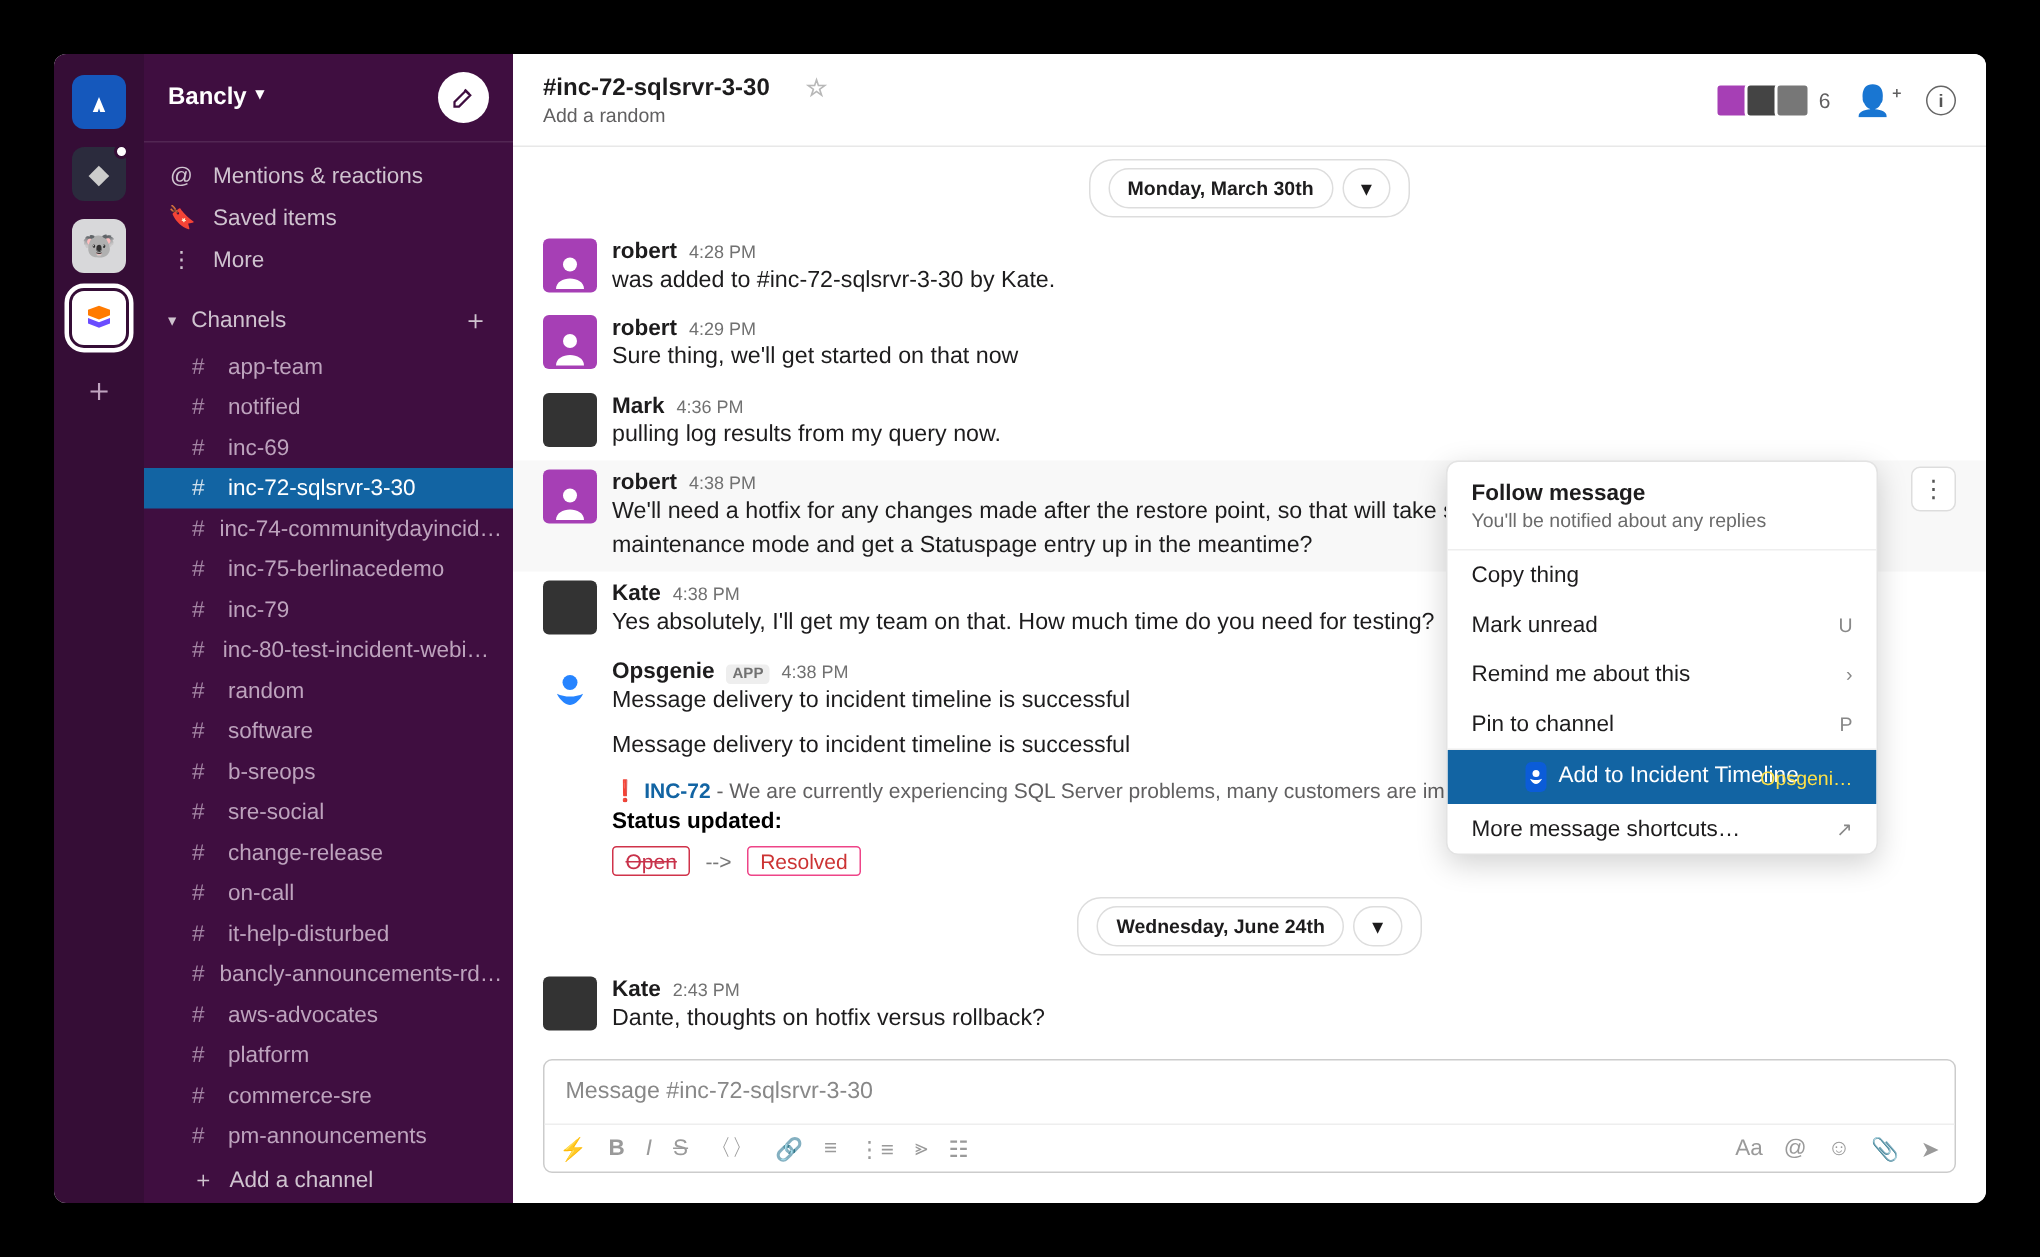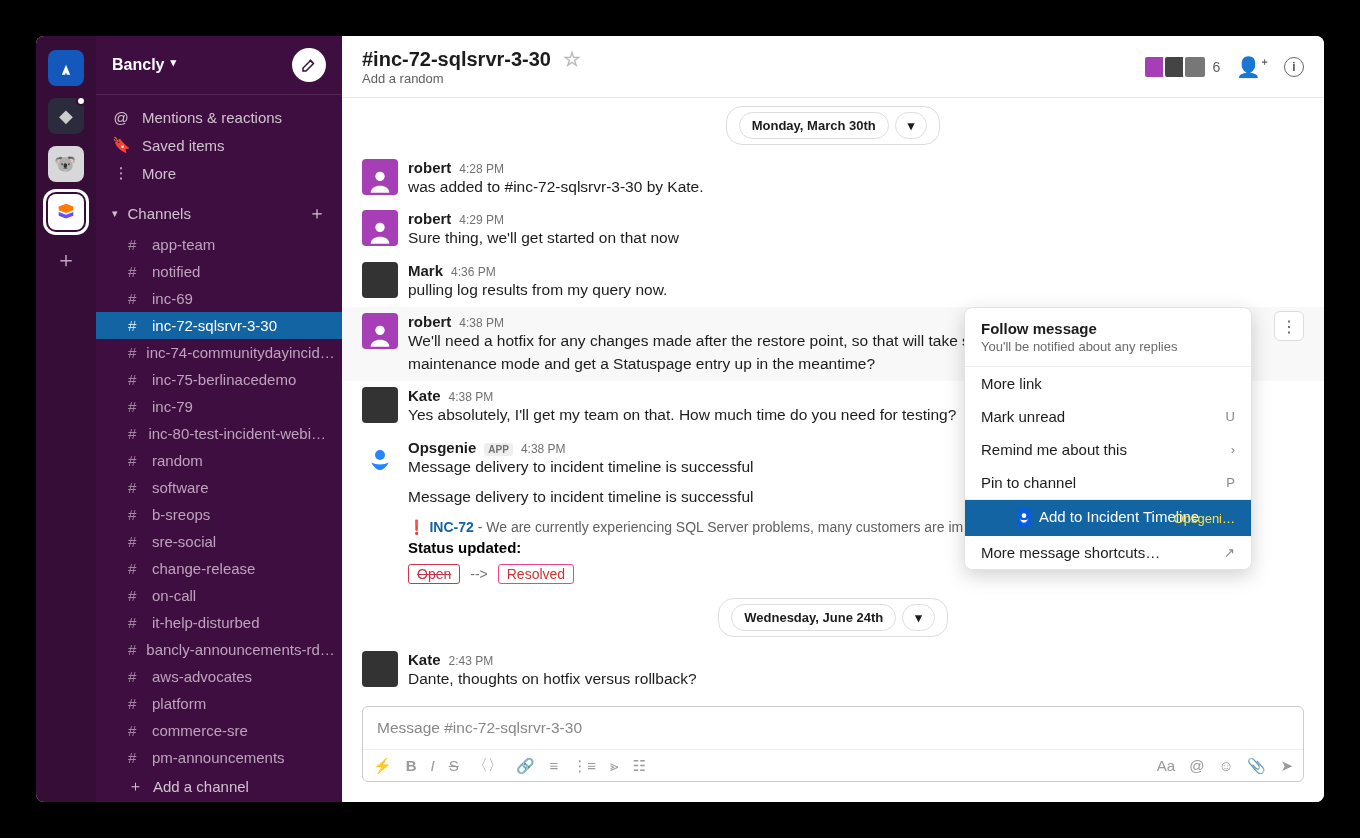--- a/index.html
+++ b/index.html
@@ -26,21 +26,21 @@
 .ch-list { display:flex; flex-direction:column; }
 .ch { display:flex; align-items:center; gap:10px; padding:3px 16px 3px 32px; height:27px; font-size:15px; color:#bda3bd; cursor:pointer; white-space:nowrap; overflow:hidden; text-overflow:ellipsis; }
 .ch.active { background:#1264a3; color:#fff; }
 .hash { opacity:.8; width:14px; display:inline-block; }
 .add-channel { display:flex; align-items:center; gap:10px; padding:6px 16px 6px 32px; color:#cfc3cf; cursor:pointer; }
 
 
 .main { flex:1; display:flex; flex-direction:column; background:#fff; min-width:0; }
 .topbar { height:62px; border-bottom:1px solid #e8e8e8; display:flex; align-items:center; justify-content:space-between; padding:0 20px; }
 .tb-left { display:flex; flex-direction:column; }
-.tb-title { font-weight:800; font-size:20px; display:flex; align-items:center; gap:12px; color:#1d1c1d; }
+.tb-title { font-weight:800; font-size:16px; display:flex; align-items:center; gap:24px; color:#1d1c1d; }
 .tb-topic { font-size:13px; color:#616061; }
 .tb-right { display:flex; align-items:center; gap:16px; color:#616061; }
 .avatars { display:flex; align-items:center; }
 .av { width:24px; height:24px; border-radius:4px; background:#a63fb5; margin-left:-4px; border:2px solid #fff; }
 .av.k { background:#444; }
 .av.m { background:#777; }
 .member-count { margin-left:6px; font-size:14px; }
 
 
 .msgs { flex:1; overflow:auto; position:relative; padding-bottom: 8px; }
@@ -326,21 +326,21 @@
           </div>
         <div class="more-btn">⋮</div>
 
         <div class="menu">
           <div class="sect">
             <div class="ttl">Follow message</div>
             <div class="sub">You'll be notified about any replies</div>
           </div>
           <hr>
           <div class="mi">
-              <span>More link</span>
+              <span>Copy thing</span>
             </div>
           <div class="mi">
               <span>Mark unread</span>
               <span class="kb">U</span>
             </div>
           <div class="mi">
               <span>Remind me about this</span>
               <span class="kb">›</span>
             </div>
           <div class="mi">

